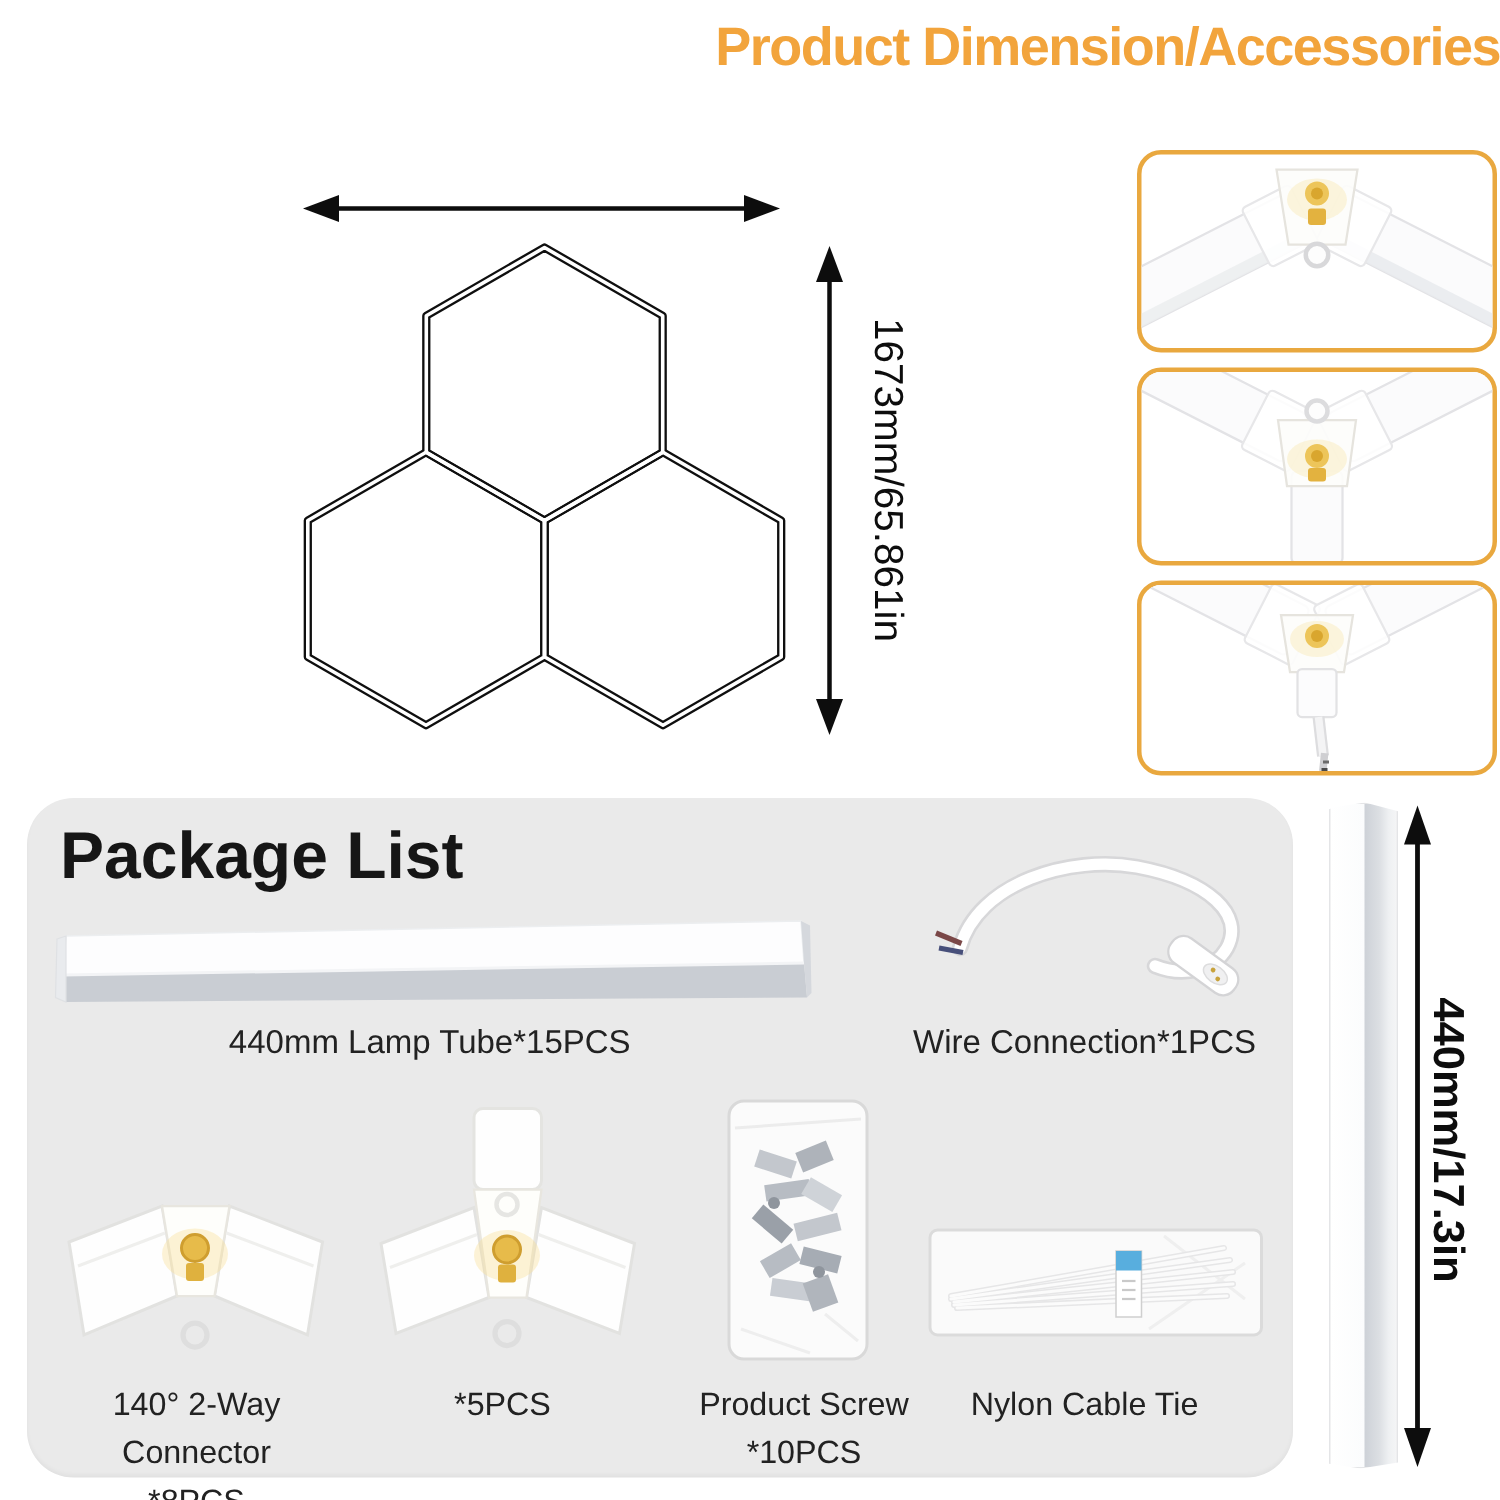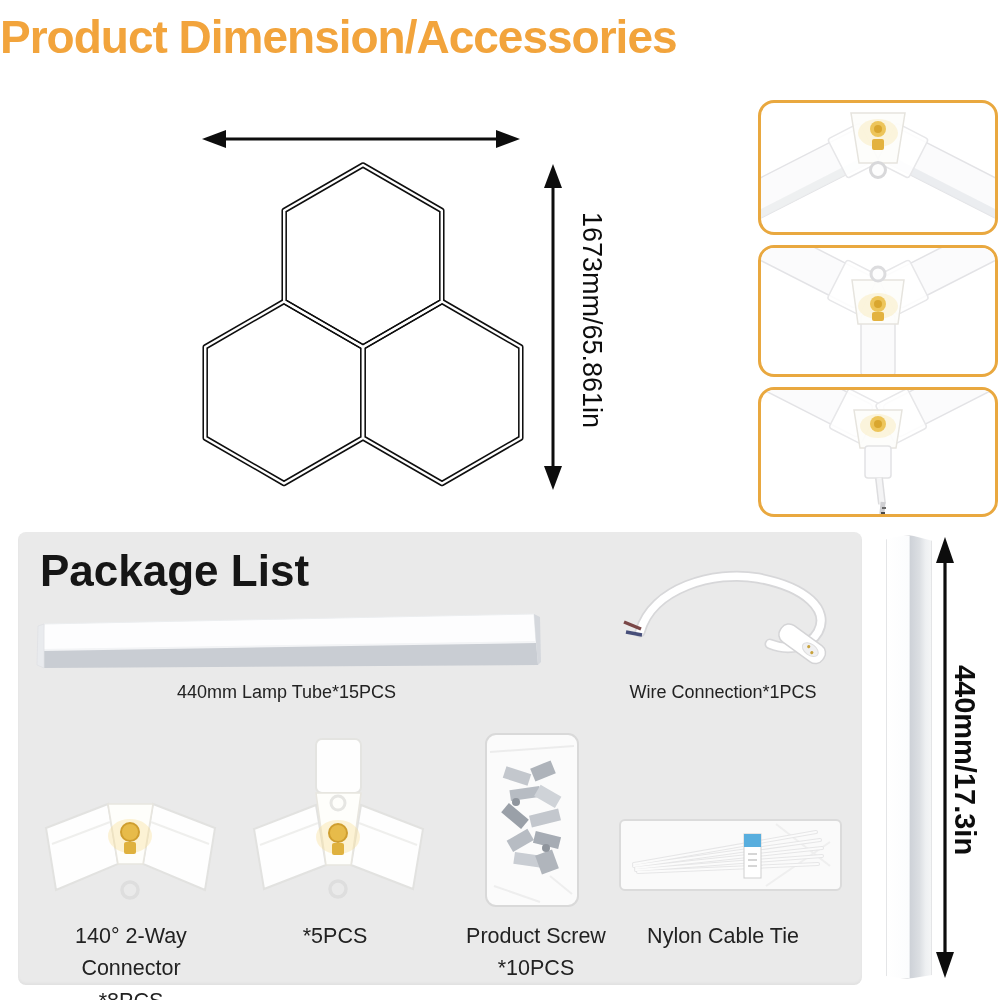--- a/index.html
+++ b/index.html
@@ -1,44 +1,44 @@
 <!DOCTYPE html>
 <html><head>
 <meta charset="utf-8">
 <style>
   html,body{margin:0;padding:0;background:#ffffff;}
   .canvas{position:relative;width:1000px;height:1000px;background:#ffffff;
           font-family:"Liberation Sans",sans-serif;overflow:hidden;color:#111;}
   .abs{position:absolute;}
 
   
-  .title{left:0;top:10px;width:100%;text-align:left;font-size:46px;font-weight:bold;
+  .title{left:0;top:10px;width:100%;text-align:right;font-size:36px;font-weight:bold;
          color:#F2A43C;letter-spacing:-1px;}
 
   
   .dim-label{font-size:27px;color:#0d0d0d;text-align:center;white-space:nowrap;}
   #width-label{left:192px;top:99px;width:340px;}
   #height-label{left:420px;top:303px;width:340px;height:34px;transform:rotate(90deg);transform-origin:center;}
   #tube-length-label{left:843px;top:742px;width:240px;height:36px;transform:rotate(90deg);
                      transform-origin:center;font-weight:bold;font-size:29px;}
 
   
   .photo{left:758px;width:240px;border:3px solid #E9A83F;border-radius:16px;background:#fff;
          box-sizing:border-box;overflow:hidden;}
   #photo-1{top:100px;height:135px;}
   #photo-2{top:245px;height:132px;}
   #photo-3{top:387px;height:130px;}
   .photo svg{display:block;}
 
   
-  .panel{left:18px;top:532px;width:844px;height:453px;background:#EAEAEA;border-radius:8px;
+  .panel{left:18px;top:532px;width:844px;height:453px;background:#EAEAEA;border-radius:31px;
          box-shadow:inset 0 -2px 3px rgba(0,0,0,0.04);}
   .panel .abs{position:absolute;}
   .panel-heading{left:22px;top:14px;font-size:44px;font-weight:bold;color:#161616;}
-  .item-label{font-size:18px;color:#222;text-align:center;white-space:nowrap;}
+  .item-label{font-size:22px;color:#222;text-align:center;white-space:nowrap;}
   #lamp-label{left:16px;top:150px;width:505px;}
   #wire-label{left:560px;top:150px;width:290px;}
   .cell-label{font-size:21.5px;color:#222;text-align:center;line-height:1.5;top:388px;}
   #cell-label-1{left:8px;width:210px;}
   #cell-label-2{left:212px;width:210px;}
   #cell-label-3{left:438px;width:160px;}
   #cell-label-4{left:605px;width:200px;}
 
   
   .side-tube{left:886px;top:535px;width:44px;height:442px;

